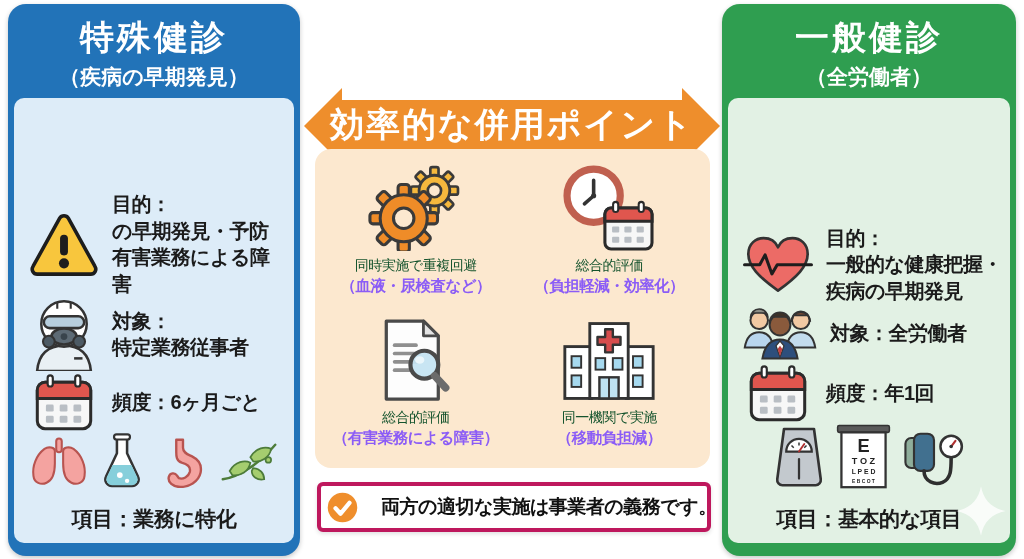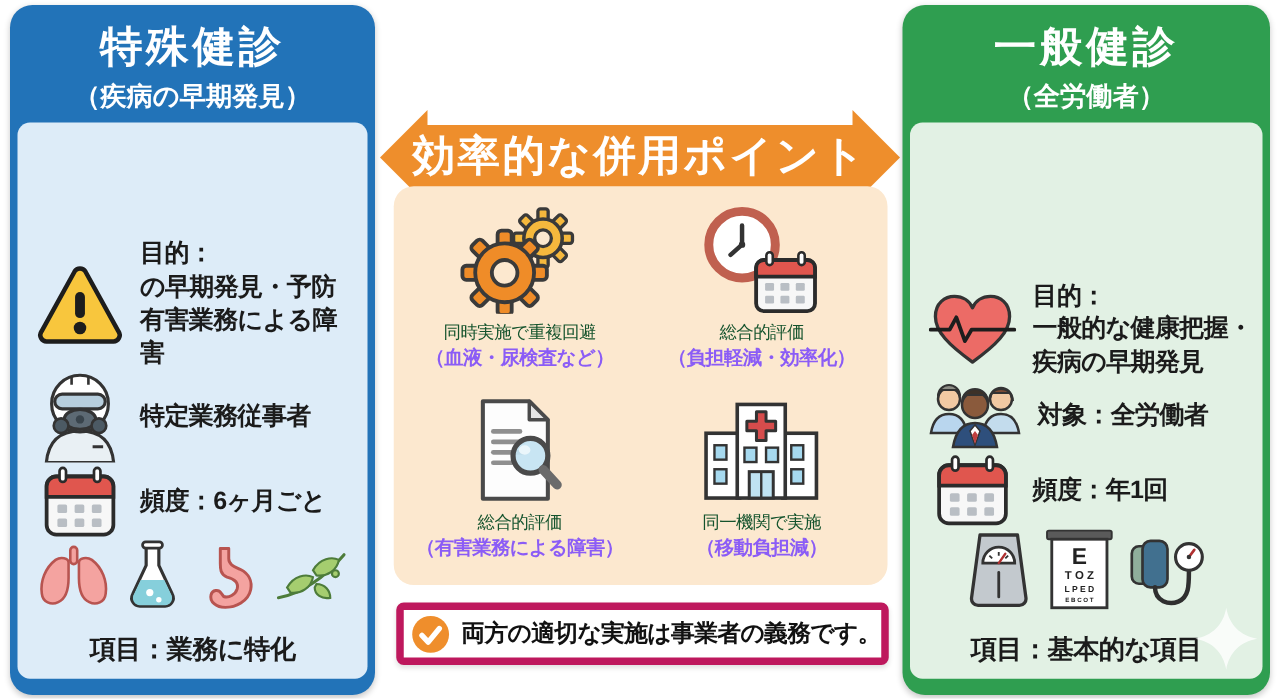--- a/index.html
+++ b/index.html
@@ -36,21 +36,21 @@
   .points-panel { position:absolute; left:315px; top:149px; width:395px; height:319px; background:#fce8cf;
                   border-radius:16px; display:grid; grid-template-columns:1fr 1fr; grid-template-rows:1fr 1fr;
                   padding:14px 4px 6px; row-gap:4px; }
   .point { display:flex; flex-direction:column; align-items:center; }
   .point-icon { height:88px; display:flex; align-items:flex-end; justify-content:center; }
   .point-title { margin-top:6px; font-size:14px; font-weight:normal; color:#14532d; letter-spacing:-0.5px; }
   .point-sub   { font-size:15.5px; font-weight:bold; color:#8b5cf6; margin-top:1px; letter-spacing:-0.5px; }
 
   
   .duty-banner { position:absolute; left:317px; top:482px; width:394px; height:50px; background:#fff;
-                 border:6px solid #be185d; border-radius:6px; display:flex; align-items:center; gap:9px;
+                 border:4px solid #be185d; border-radius:6px; display:flex; align-items:center; gap:23px;
                  padding:0 6px; box-shadow:0 2px 4px rgba(0,0,0,.12); }
   .duty-text { font-size:19px; font-weight:bold; color:#111; white-space:nowrap; letter-spacing:-0.5px; }
 
   .sparkle { position:absolute; left:954px; top:484px; }
 </style>
 </head>
 <body>
 
 <div class="stage">
 
@@ -82,20 +82,21 @@
             <circle cx="44" cy="32" r="27" fill="#fff" stroke="#333" stroke-width="3"></circle>
             <path d="M36 6 v8 M52 6 v8" stroke="#333" stroke-width="2.5" fill="none"></path>
             <rect x="20" y="23" width="48" height="14" rx="7" fill="#b7cedd" stroke="#333" stroke-width="3"></rect>
             <ellipse cx="44" cy="47" rx="15" ry="9.5" fill="#5d6a74" stroke="#333" stroke-width="3"></ellipse>
             <circle cx="44" cy="47" r="4" fill="#39444c"></circle>
             <circle cx="26" cy="53" r="7" fill="#4c5a64" stroke="#333" stroke-width="2.5"></circle>
             <circle cx="62" cy="53" r="7" fill="#4c5a64" stroke="#333" stroke-width="2.5"></circle>
           </svg>
         </span>
         <div class="row-text">
+          <div>対象：</div>
           <div>特定業務従事者</div>
         </div>
       </div>
 
       <div class="info-row">
         <span class="row-icon">
           <svg width="62" height="62" viewBox="0 0 72 72">
             <rect x="5" y="13" width="62" height="54" rx="9" fill="#f7f7f7" stroke="#2b2b2b" stroke-width="3.5"></rect>
             <path d="M5 22 a9 9 0 0 1 9 -9 h44 a9 9 0 0 1 9 9 v10 H5 Z" fill="#e0564e" stroke="#2b2b2b" stroke-width="3.5"></path>
             <rect x="17" y="5" width="6" height="13" rx="3" fill="#fff" stroke="#2b2b2b" stroke-width="2.5"></rect>

